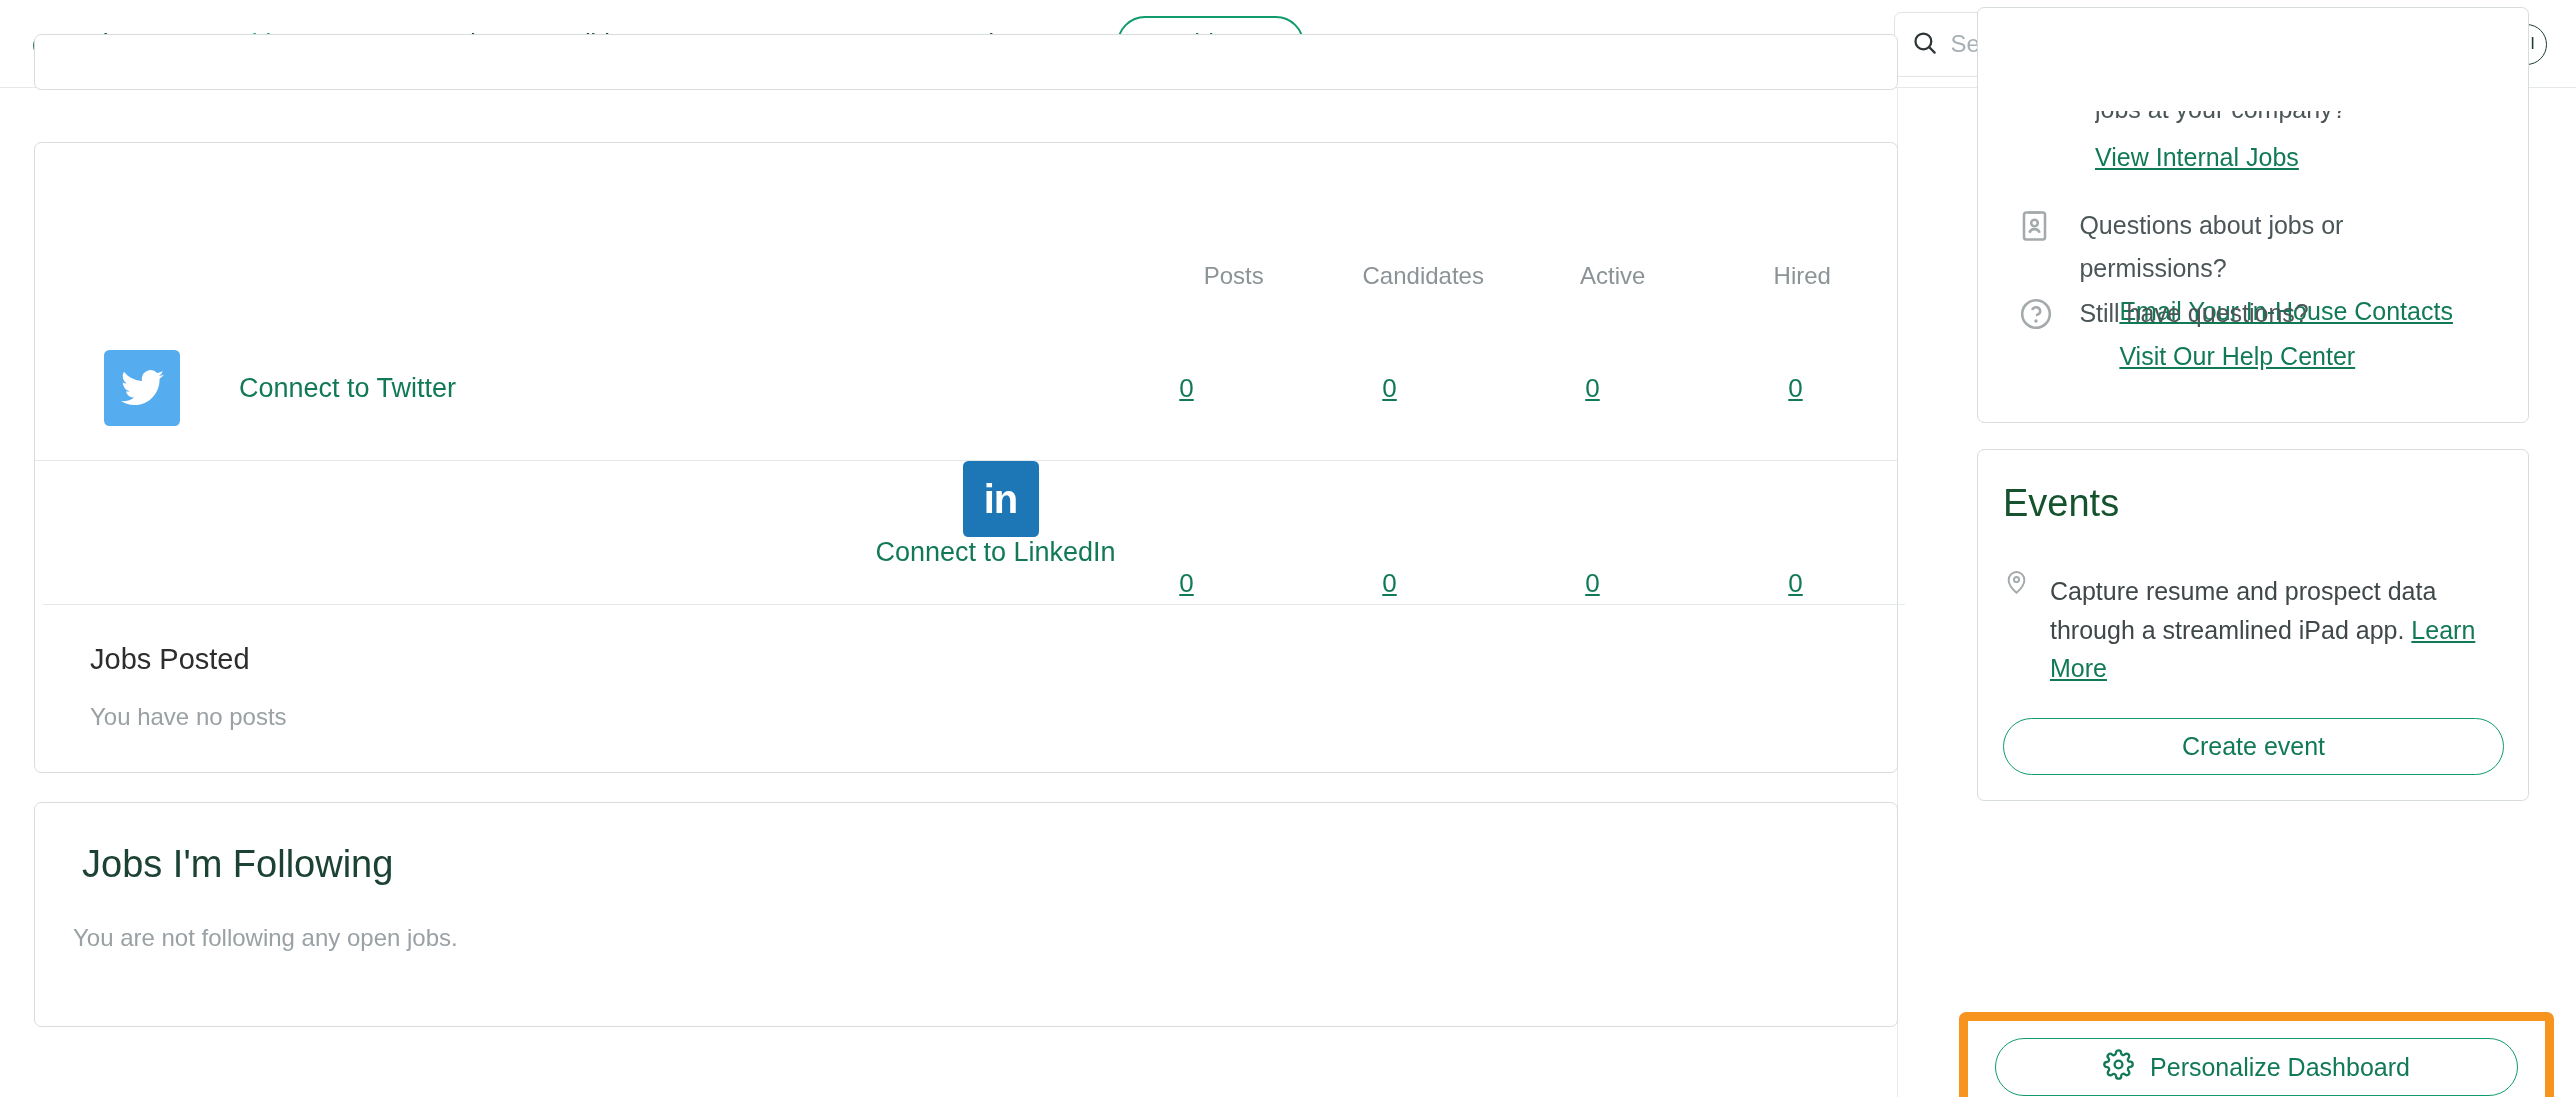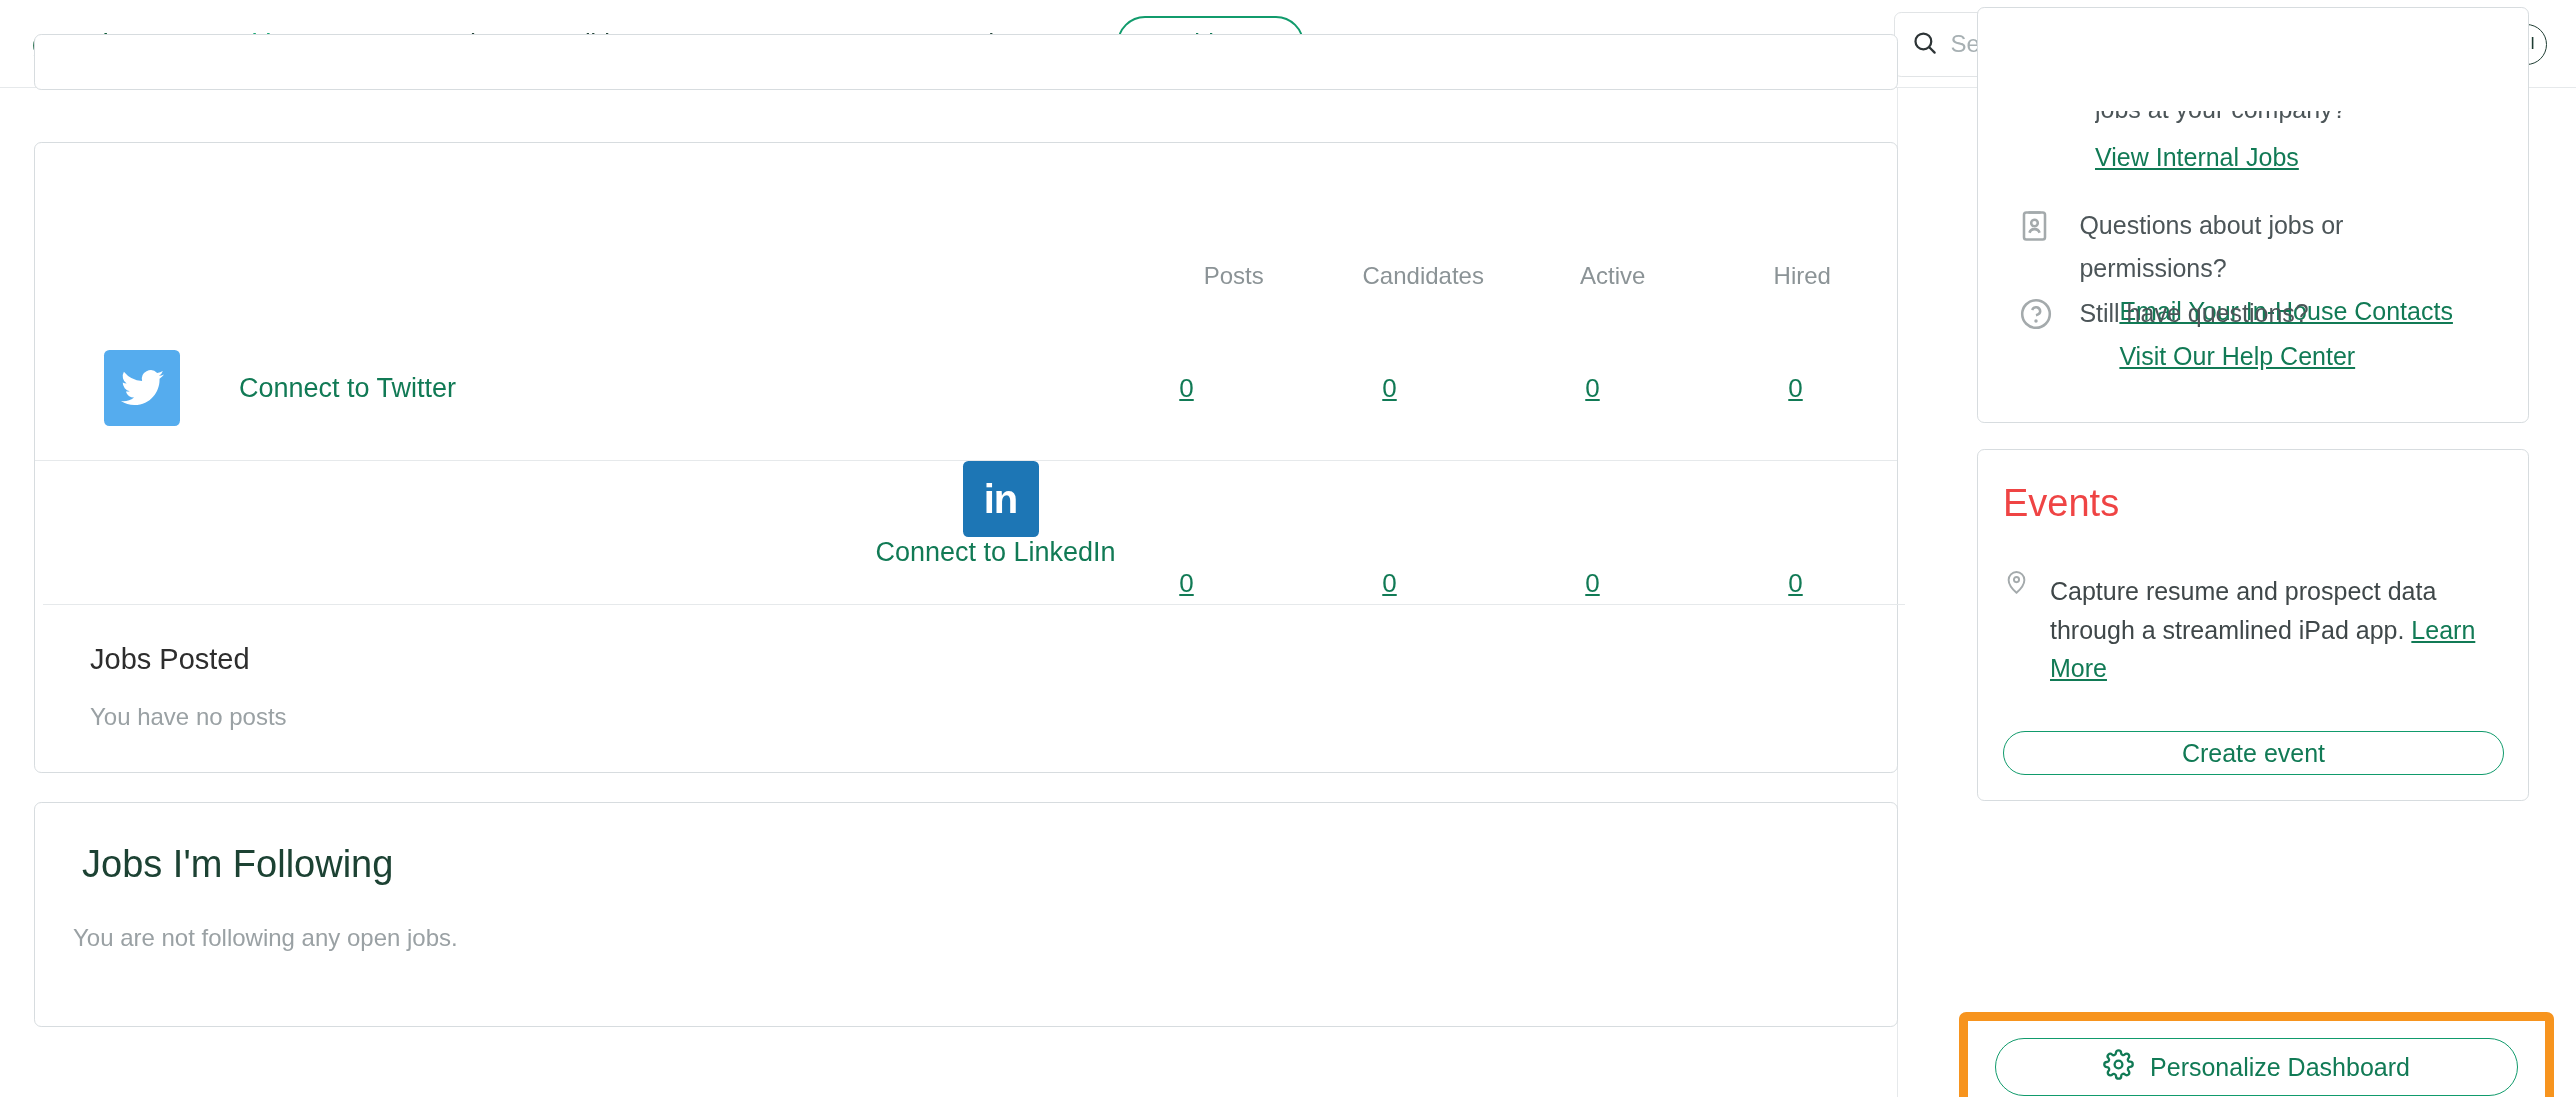--- a/index.html
+++ b/index.html
@@ -163,28 +163,28 @@
     white-space: nowrap;
   }
   .help-item { display: flex; gap: 23.4px; position: absolute; }
   .help-item.i1 { top: 196px; left: 40px; }
   .help-item.i2 { top: 284px; left: 40px; }
   .help-ico { flex: 0 0 38px; padding-top: 3.6px; }
   .help-txt { font-size: 25px; color: #4c5558; line-height: 1.72; max-width: 379px; }
   .help-txt a { color: #117a55; text-decoration: underline; cursor: pointer; margin-left: 40px; }
 
   .card-events { left: 79px; top: 361px; width: 552px; height: 352px; }
-  .events-title { font-size: 38px; color: #ef4444; padding: 32px 0 0 25px; }
+  .events-title { font-size: 38px; color: #14532d; padding: 32px 0 0 25px; }
   .events-body { display: flex; gap: 20px; padding: 36px 27px 0 25px; }
   .pin-ico { flex: 0 0 27px; padding-top: 7.2px; }
   .events-head { font-size: 25px; color: #2d3436; font-weight: bold; }
   .events-desc { font-size: 25px; color: #3f4749; line-height: 1.55; margin-top: 10.8px; }
   .events-desc a { color: #117a55; text-decoration: underline; cursor: pointer; }
   .create-btn {
-    position: absolute; left: 25px; bottom: 25px; width: 501px; height: 44px;
+    position: absolute; left: 25px; bottom: 25px; width: 501px; height: 57px;
     border: 1.8px solid #119b6c; border-radius: 31px; background: #fff;
     color: #117a55; font-size: 25px;
     display: flex; align-items: center; justify-content: center; cursor: pointer;
     font-family: "Liberation Sans", sans-serif;
   }
 
   .pd-highlight {
     position: absolute; left: 61px; top: 924px;
     width: 595px; height: 110px;
     border: 9px solid #f7941e; border-radius: 7.2px;

